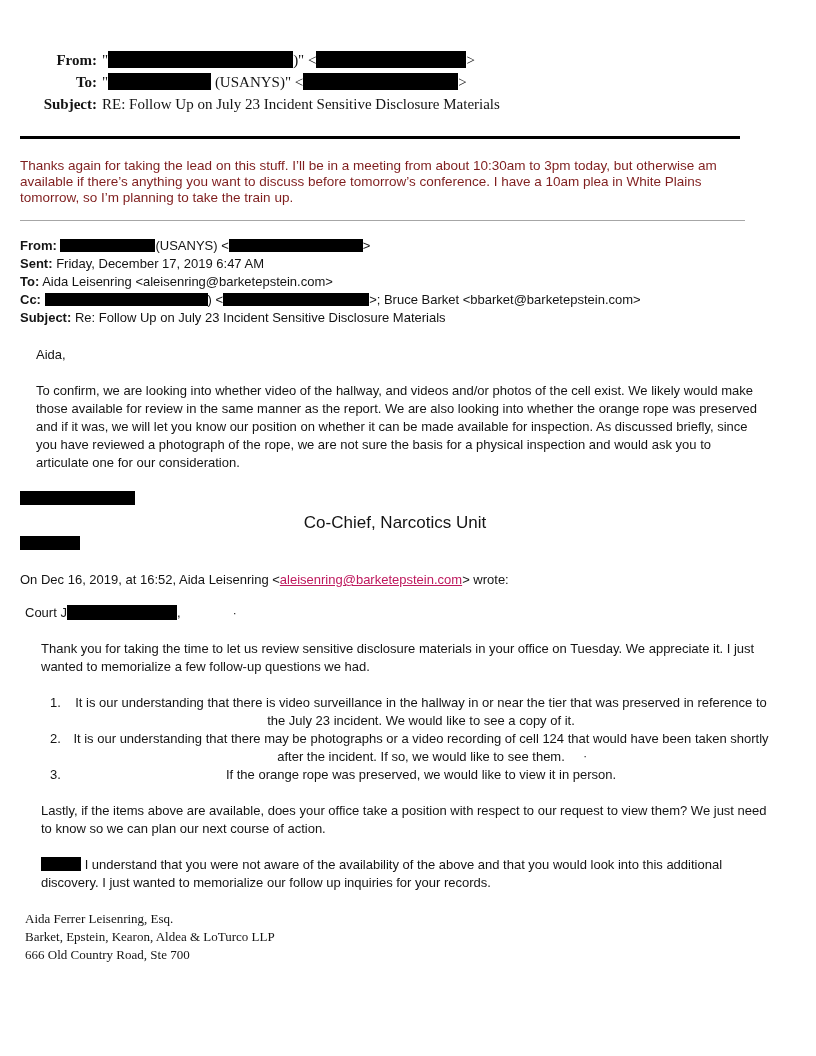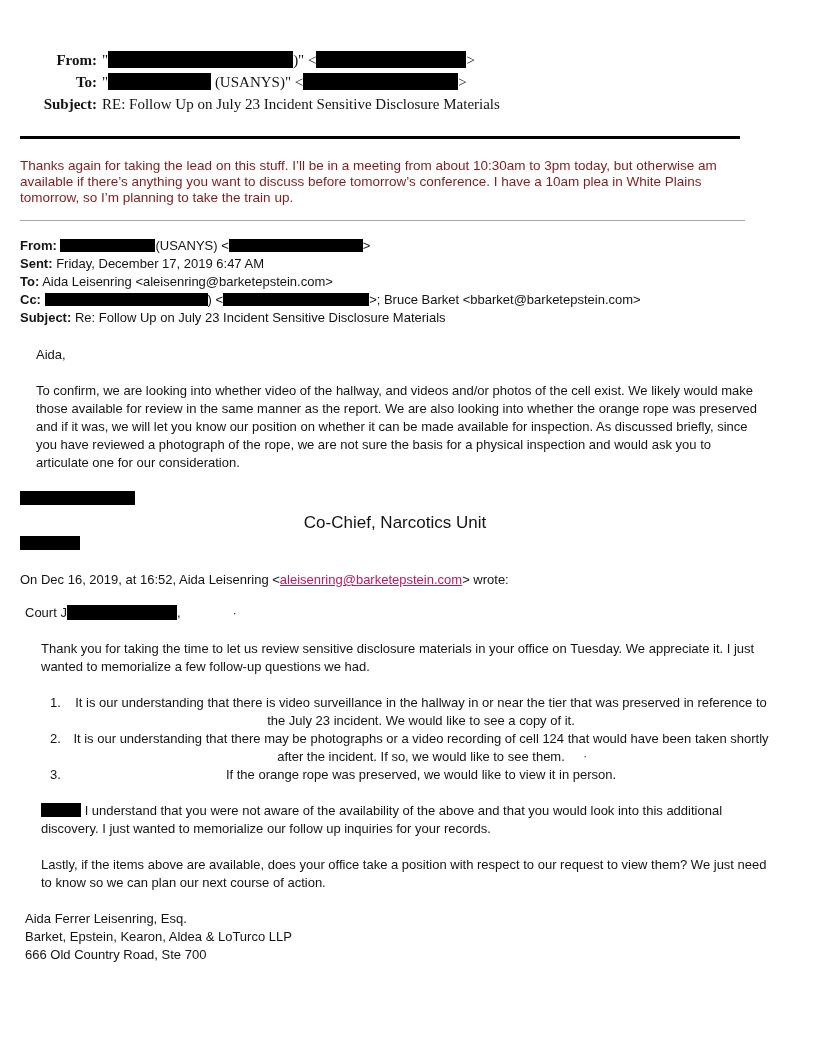--- a/index.html
+++ b/index.html
@@ -54,21 +54,21 @@
   .hello-line{margin-top:15px;font-size:13px;line-height:18px;}
   .hello-dot{margin-left:52px;color:#333;}
 
   .qlist{margin-top:18px;font-size:13px;line-height:18px;}
   .qli{display:flex;position:relative;}
   .qnum{margin-left:25px;width:22px;flex-shrink:0;}
   .qtext{flex:1;text-align:center;}
   .li-dot{position:absolute;left:558px;bottom:1px;color:#333;}
 
   .sig-block{margin-top:18px;font-size:13px;line-height:18px;}
-  .sig-block div{margin:0;}
+  .sig-block div{margin:0;font-family:Liberation Serif, serif;}
 </style>
 </head>
 <body>
 
 <div class="page">
   <div class="inner">
 
     <div class="mail-head">
       <div class="mh-row">
         <span class="mh-label">From:</span>
@@ -121,23 +121,23 @@
           <span class="qnum">2.</span>
           <span class="qtext">It is our understanding that there may be photographs or a video recording of cell 124 that would have been taken shortly after the incident. If so, we would like to see them.</span>
           <span class="li-dot">·</span>
         </div>
         <div class="qli">
           <span class="qnum">3.</span>
           <span class="qtext">If the orange rope was preserved, we would like to view it in person.</span>
         </div>
       </div>
 
+      <p class="p">Lastly, if the items above are available, does your office take a position with respect to our request to view them? We just need to know so we can plan our next course of action.</p>
+
       <p class="p"><span class="redact r-para"></span> <span>I understand that you were not aware of the availability of the above and that you would look into this additional discovery. I just wanted to memorialize our follow up inquiries for your records.</span></p>
-
-      <p class="p">Lastly, if the items above are available, does your office take a position with respect to our request to view them? We just need to know so we can plan our next course of action.</p>
 
 
       <div class="sig-block">
         <div>Aida Ferrer Leisenring, Esq.</div>
         <div>Barket, Epstein, Kearon, Aldea &amp; LoTurco LLP</div>
         <div>666 Old Country Road, Ste 700</div>
       </div>
     </div>
 
   </div>

